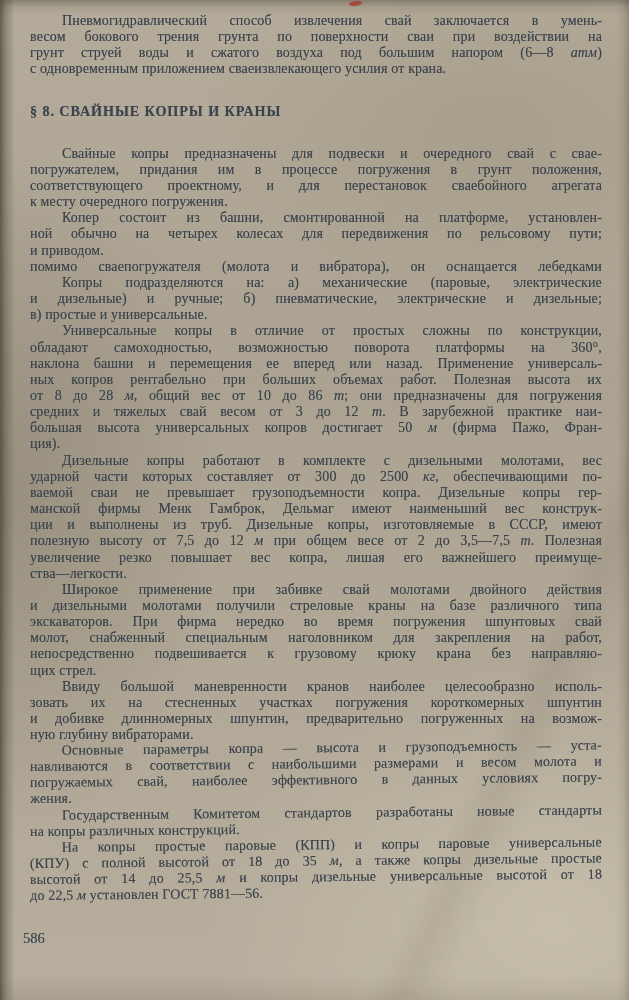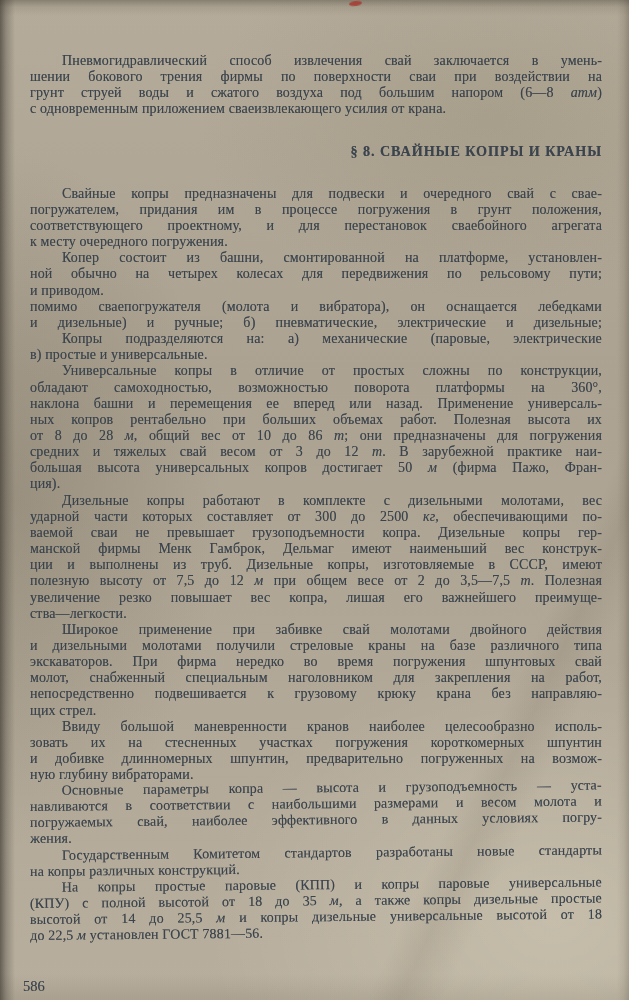--- a/index.html
+++ b/index.html
@@ -33,77 +33,76 @@
     transform: rotate(-8deg);
   }
   .text-block {
     position: absolute;
     left: 30px; top: 13px;
     width: 572px;
     color: #3b444d;
     font-size: 14px;
     text-shadow: 0 0 0.5px rgba(59,68,77,0.55);
     letter-spacing: 0.15px;
-    margin-top: 40px;
   }
   .para { margin: 0; }
   .line {
     line-height: 16.15px;
     text-align: justify;
     text-align-last: justify;
     white-space: normal;
   }
   .line.first { padding-left: 32px; }
   .line.last  { text-align-last: left; }
   .heading {
-    text-align: right;
+    text-align: left;
     font-weight: bold;
     font-size: 14.2px;
     letter-spacing: 0.9px;
     margin: 25px 0 26px 0;
     line-height: 17px;
   }
   .tilted { transform: rotate(-0.55deg); transform-origin: 0% 50%; }
   .page-number {
     position: absolute;
-    left: 23px; top: 978px;
+    left: 23px; top: 930px;
     color: #3b444d;
     font-size: 14.5px;
     text-shadow: 0 0 0.5px rgba(59,68,77,0.55);
   }
   i { font-style: italic; }
 </style>
 </head>
 <body>
 
 <div class="page">
   <div class="red-mark"></div>
   <div class="text-block">
       <div class="para">
         <div class="line first">Пневмогидравлический способ извлечения свай заключается в умень-</div>
-        <div class="line">шении бокового трения фирмы по поверхности сваи при воздействии на</div>
+        <div class="line">весом бокового трения грунта по поверхности сваи при воздействии на</div>
         <div class="line">грунт струей воды и сжатого воздуха под большим напором (6—8 <i>атм</i>)</div>
         <div class="line last">с одновременным приложением сваеизвлекающего усилия от крана.</div>
       </div>
       <div class="heading">§ 8. СВАЙНЫЕ КОПРЫ И КРАНЫ</div>
       <div class="para">
         <div class="line first">Свайные копры предназначены для подвески и очередного свай с свае-</div>
         <div class="line">погружателем, придания им в процессе погружения в грунт положения,</div>
         <div class="line">соответствующего проектному, и для перестановок сваебойного агрегата</div>
         <div class="line last">к месту очередного погружения.</div>
       </div>
       <div class="para">
         <div class="line first">Копер состоит из башни, смонтированной на платформе, установлен-</div>
         <div class="line">ной обычно на четырех колесах для передвижения по рельсовому пути;</div>
         <div class="line last">и приводом.</div>
         <div class="line">помимо сваепогружателя (молота и вибратора), он оснащается лебедками</div>
       </div>
       <div class="para">
+        <div class="line first">Копры подразделяются на: а) механические (паровые, электрические</div>
         <div class="line">и дизельные) и ручные; б) пневматические, электрические и дизельные;</div>
-        <div class="line first">Копры подразделяются на: а) механические (паровые, электрические</div>
         <div class="line last">в) простые и универсальные.</div>
       </div>
       <div class="para">
         <div class="line first">Универсальные копры в отличие от простых сложны по конструкции,</div>
         <div class="line">обладают самоходностью, возможностью поворота платформы на 360°,</div>
         <div class="line">наклона башни и перемещения ее вперед или назад. Применение универсаль-</div>
         <div class="line">ных копров рентабельно при больших объемах работ. Полезная высота их</div>
         <div class="line">от 8 до 28 <i>м</i>, общий вес от 10 до 86 <i>т</i>; они предназначены для погружения</div>
         <div class="line">средних и тяжелых свай весом от 3 до 12 <i>т</i>. В зарубежной практике наи-</div>
         <div class="line">большая высота универсальных копров достигает 50 <i>м</i> (фирма Пажо, Фран-</div>

